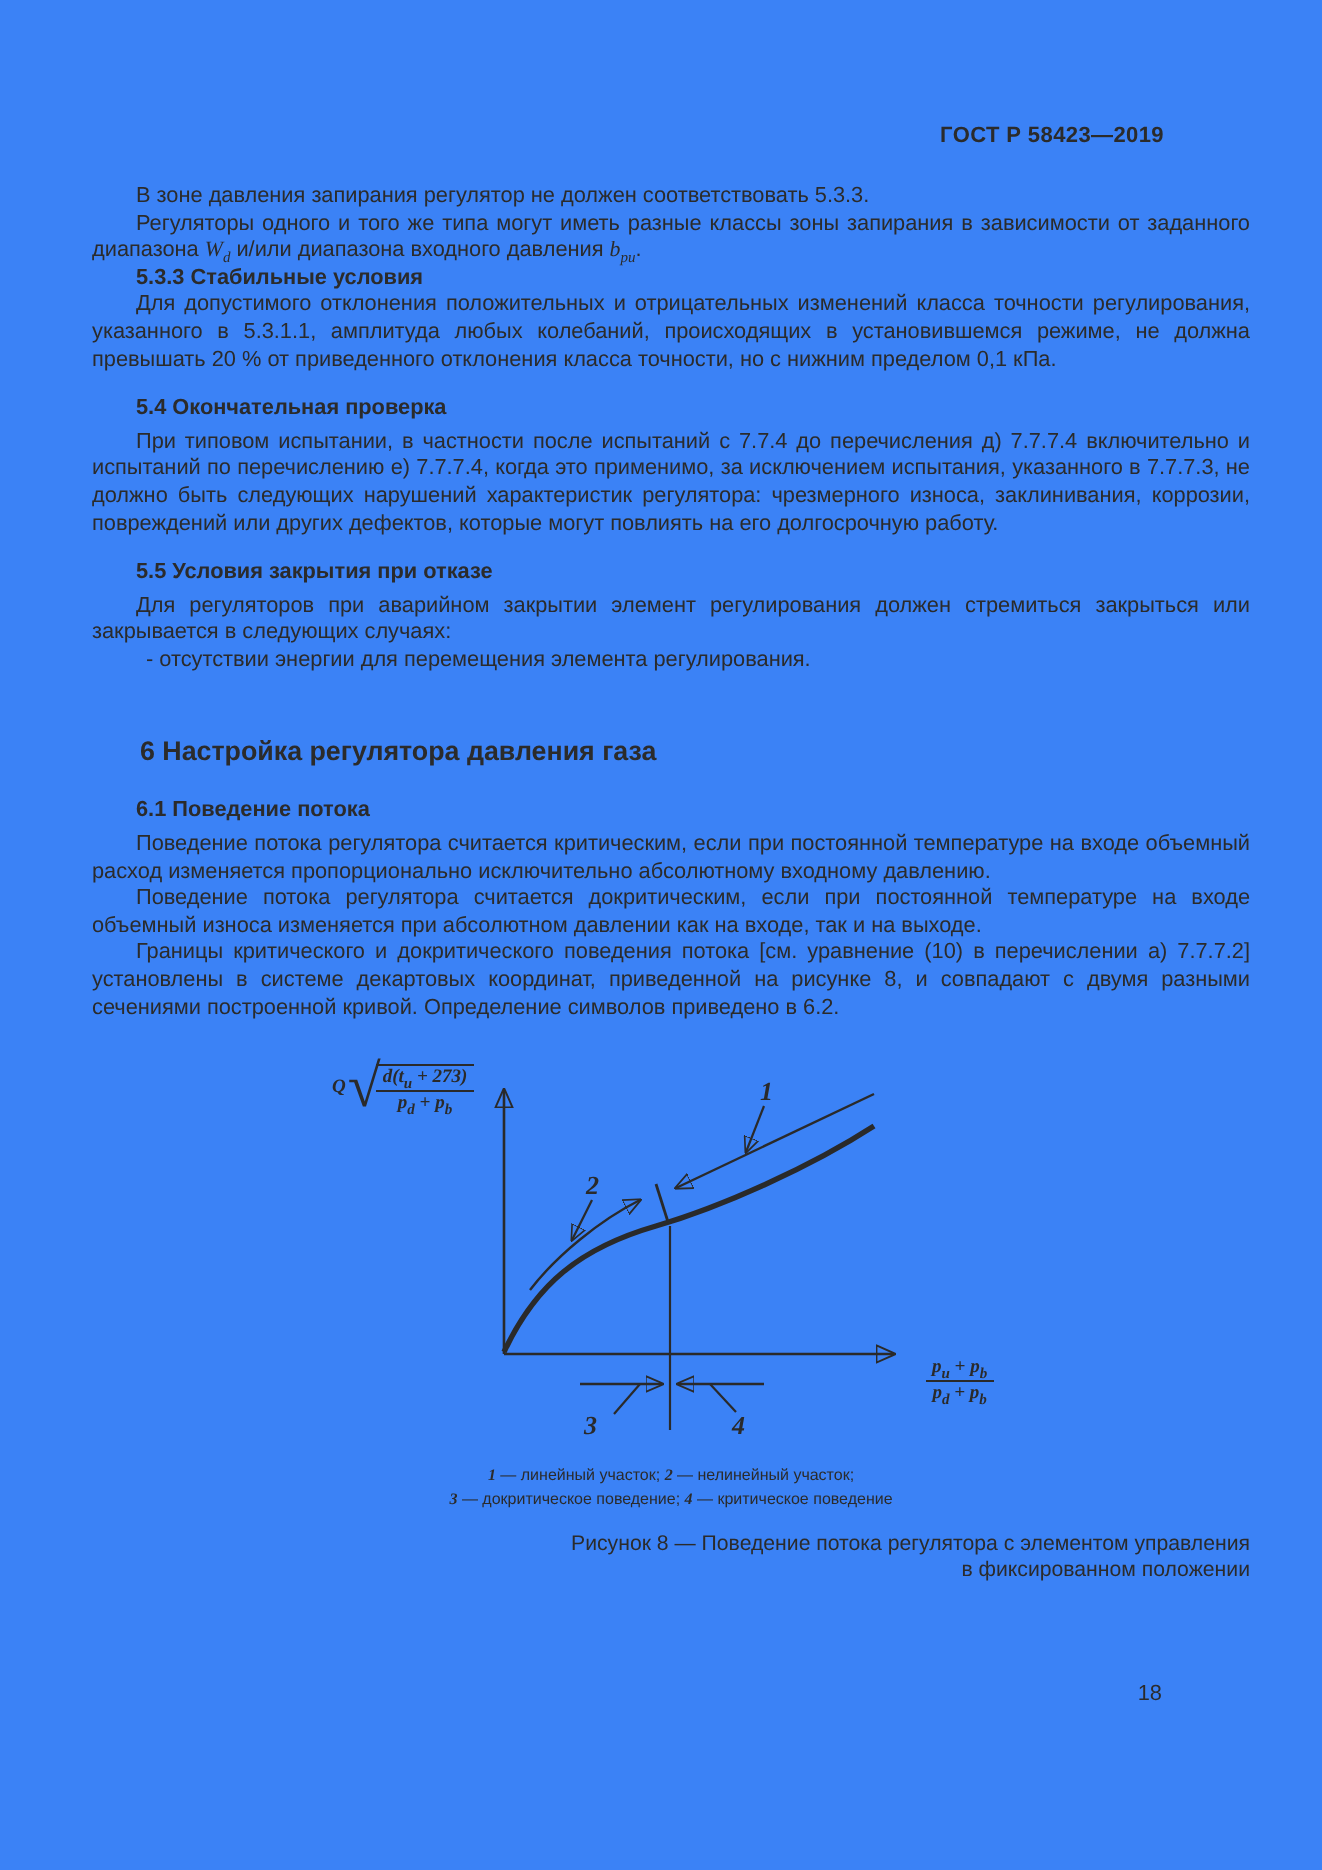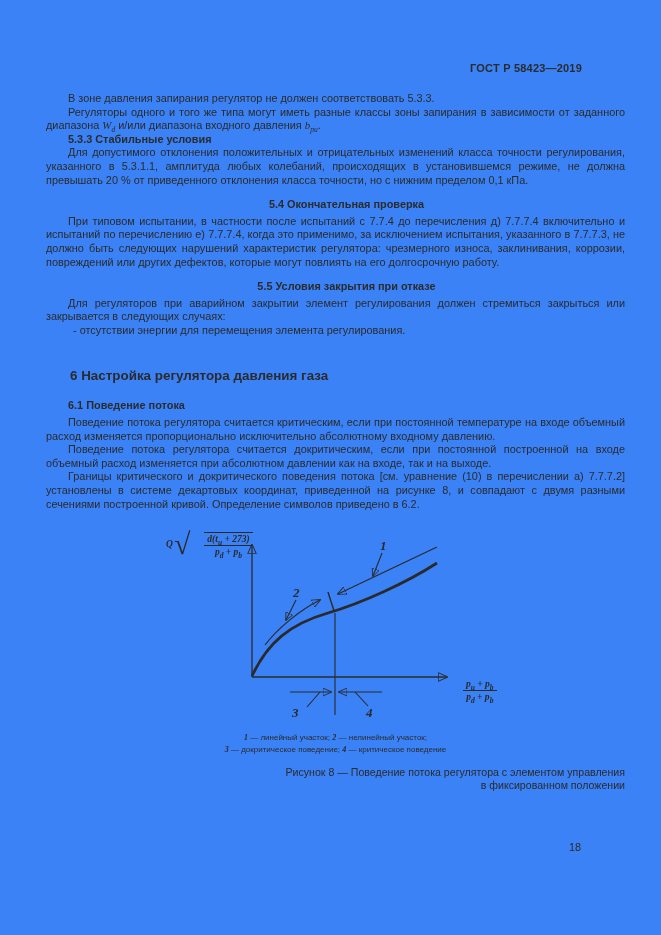--- a/index.html
+++ b/index.html
@@ -2,36 +2,36 @@
 <html><head>
 <meta charset="utf-8">
 <style>
   html,body{margin:0;padding:0;}
   .page{position:relative;width:661px;height:935px;background:#3b82f6;overflow:hidden;
         font-family:"Liberation Sans",sans-serif;color:#2b2b2b;}
   .doc-header{position:absolute;top:62px;right:79px;font-size:11px;font-weight:bold;letter-spacing:.2px;}
   .content{position:absolute;left:46px;top:92px;width:579px;font-size:10.9px;line-height:13.6px;}
   .para{margin:0;text-indent:22px;text-align:justify;}
   .subhead{margin:0;text-indent:22px;font-weight:bold;}
-  .subhead.sp{margin-top:11px;margin-bottom:3px;text-align:center;}
+  .subhead.sp{margin-top:11px;margin-bottom:3px;}
   .bighead{margin:30px 0 0 0;text-indent:24px;font-weight:bold;font-size:13.4px;line-height:16px;}
   .h61{margin-top:15px;margin-bottom:4px;}
   .listitem{margin:0;text-indent:27px;text-align:justify;}
   .var{font-family:"Liberation Serif",serif;font-style:italic;}
   sub{font-size:7.5px;font-family:"Liberation Serif",serif;font-style:italic;line-height:0;}
   
   .figure{position:relative;width:360px;height:204px;margin:15px 0 0 120px;}
   .figure svg{position:absolute;left:0;top:0;}
   .formula{position:absolute;font-family:"Liberation Serif",serif;font-style:italic;font-weight:bold;
            font-size:9.5px;line-height:10px;color:#2a2a2a;display:flex;align-items:center;}
   .yform{left:0;top:5px;}
   .xform{left:297px;top:153px;}
   .sqrt{font-style:normal;font-weight:normal;font-size:30px;line-height:26px;margin:0 -2px 0 1px;}
   .frac{display:inline-flex;flex-direction:column;align-items:center;}
-  .frac.rooted{border-top:1.6px solid #2a2a2a;padding-top:1px;margin-left:16px;}
+  .frac.rooted{border-top:1.6px solid #2a2a2a;padding-top:1px;}
   .frac .num{border-bottom:1.1px solid #2a2a2a;padding:0 3px 1px 3px;white-space:nowrap;}
   .frac .den{padding-top:1px;white-space:nowrap;}
   .fig-label{font-family:"Liberation Serif",serif;font-style:italic;font-weight:bold;font-size:13px;fill:#2a2a2a;}
   .legend{margin-top:2px;text-align:center;font-size:8px;line-height:11.4px;color:#2b2b2b;}
   .legend i{font-family:"Liberation Serif",serif;font-weight:bold;}
   .caption{margin-top:11px;text-align:right;font-size:10.6px;line-height:12.6px;}
   .page-number{position:absolute;top:841px;right:80px;font-size:10.9px;}
   svg line,svg path{stroke:#2a2a2a;fill:none;}
 </style>
 </head>
@@ -54,21 +54,21 @@
     <p class="para">При типовом испытании, в частности после испытаний с 7.7.4 до перечисления д) 7.7.7.4 включительно и испытаний по перечислению е) 7.7.7.4, когда это применимо, за исключением испытания, указанного в 7.7.7.3, не должно быть следующих нарушений характеристик регулятора: чрезмерного износа, заклинивания, коррозии, повреждений или других дефектов, которые могут повлиять на его долгосрочную работу.</p>
 
     <p class="subhead sp">5.5 Условия закрытия при отказе</p>
     <p class="para">Для регуляторов при аварийном закрытии элемент регулирования должен стремиться закрыться или закрывается в следующих случаях:</p>
     <p class="listitem">- отсутствии энергии для перемещения элемента регулирования.</p>
 
     <p class="bighead">6 Настройка регулятора давления газа</p>
     <p class="subhead h61">6.1 Поведение потока</p>
 
     <p class="para">Поведение потока регулятора считается критическим, если при постоянной температуре на входе объемный расход изменяется пропорционально исключительно абсолютному входному давлению.</p>
-    <p class="para">Поведение потока регулятора считается докритическим, если при постоянной построенной на входе объемный расход изменяется при абсолютном давлении как на входе, так и на выходе.</p>
+    <p class="para">Поведение потока регулятора считается докритическим, если при постоянной температуре на входе объемный износа изменяется при абсолютном давлении как на входе, так и на выходе.</p>
     <p class="para">Границы критического и докритического поведения потока [см. уравнение (10) в перечислении а) 7.7.7.2] установлены в системе декартовых координат, приведенной на рисунке 8, и совпадают с двумя разными сечениями построенной кривой. Определение символов приведено в 6.2.</p>
 
     <div class="figure">
       <svg width="360" height="204" viewBox="0 0 360 204">
         <defs>
           <marker id="arr" viewBox="0 0 10 10" refX="9" refY="5" markerWidth="7.5" markerHeight="7.5" orient="auto">
             <path d="M0,0.6 L10,5 L0,9.4 z" fill="#2a2a2a" stroke="none"></path>
           </marker>
         </defs>
 

